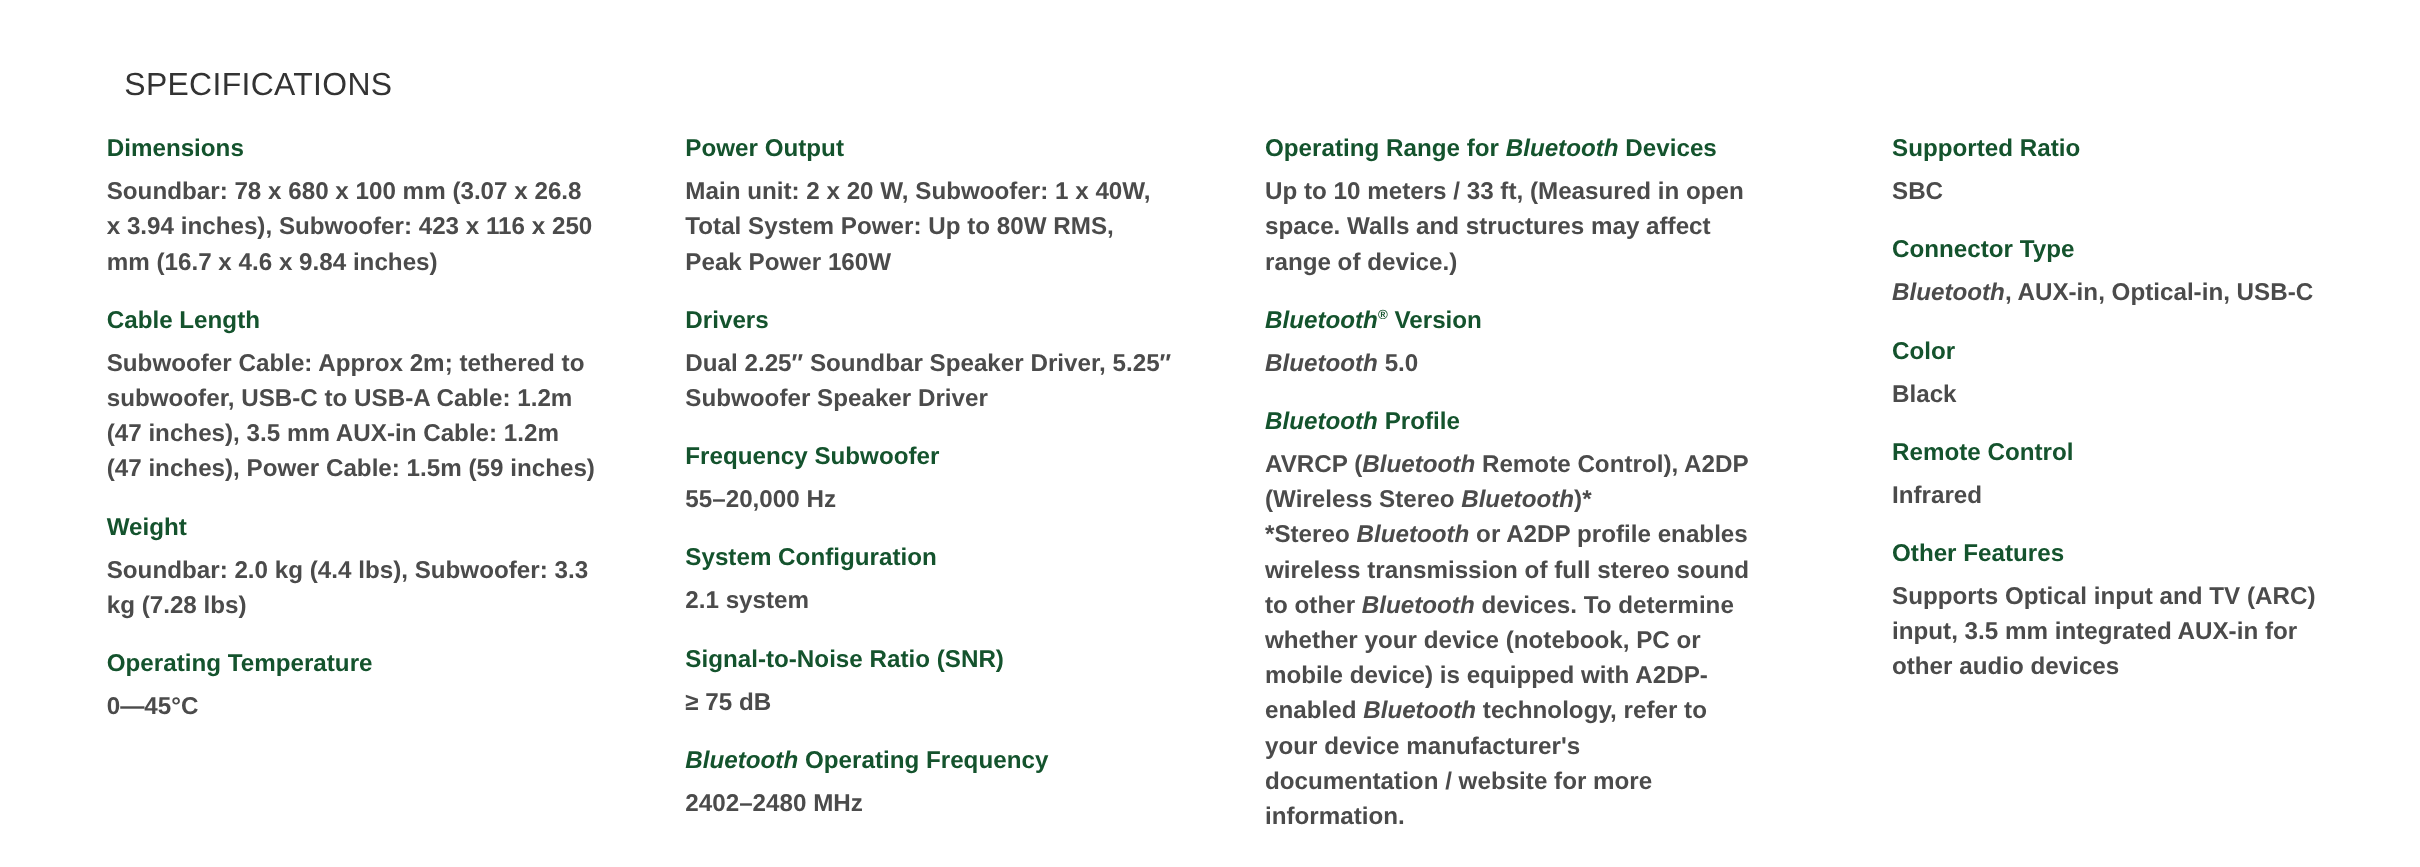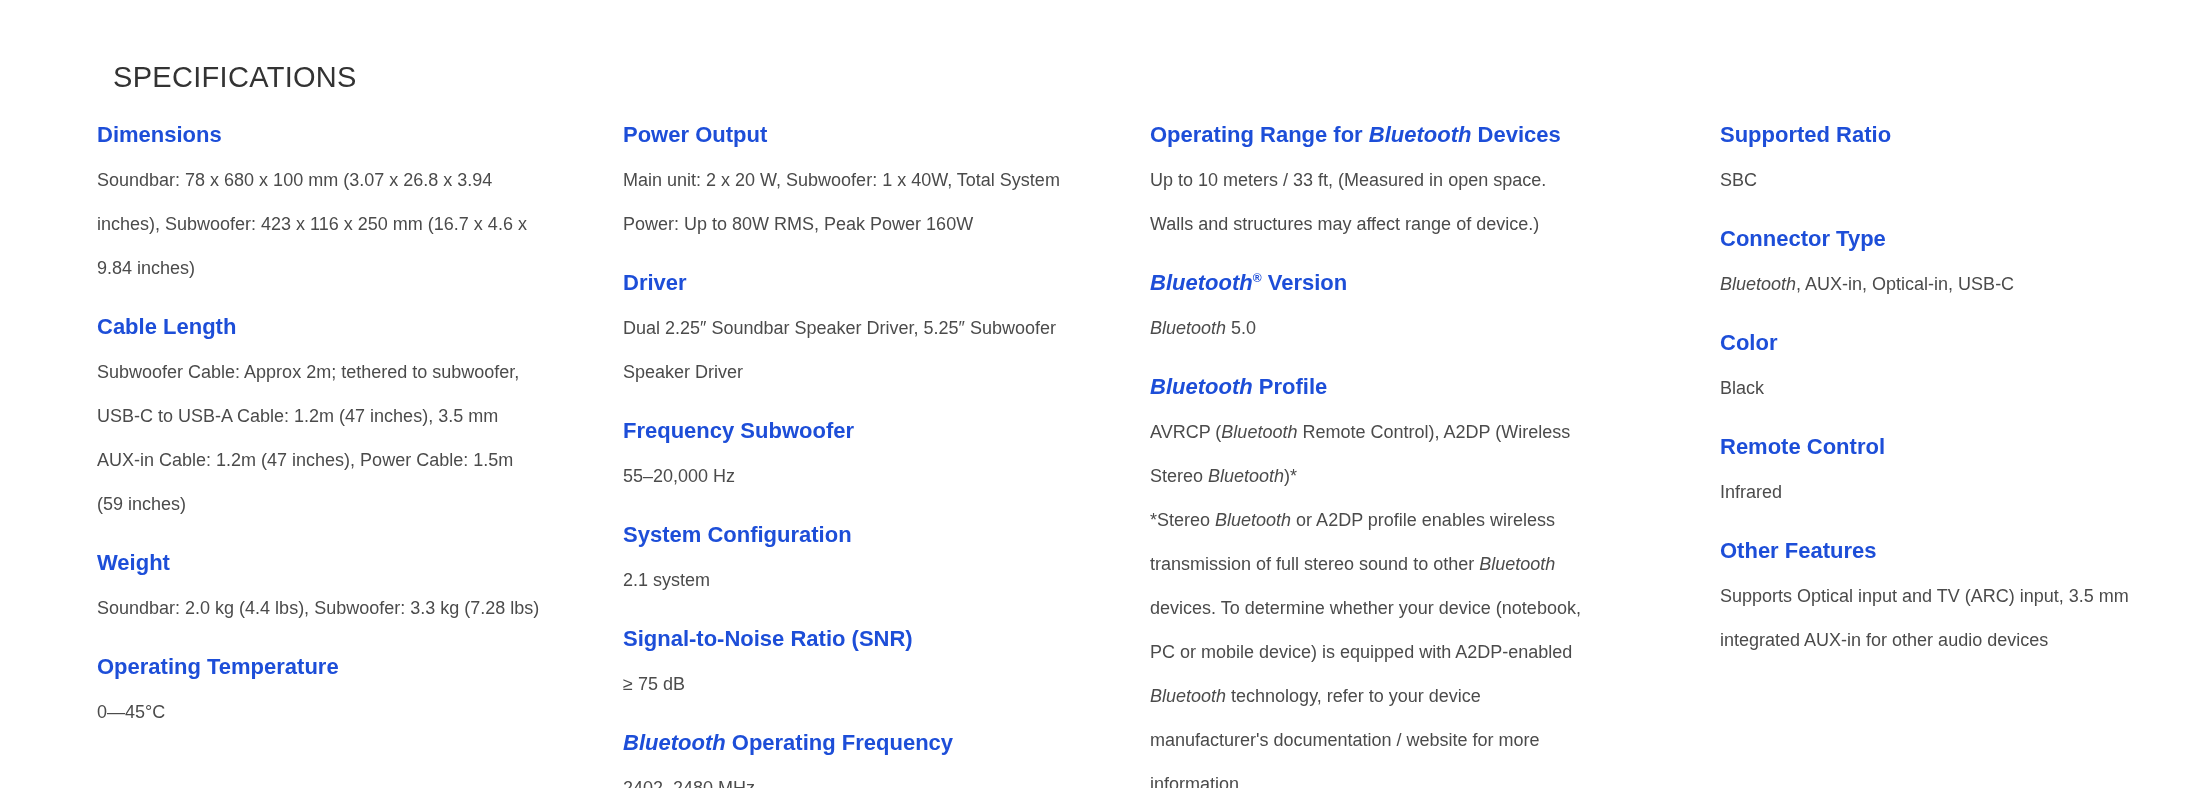--- a/index.html
+++ b/index.html
@@ -17,24 +17,24 @@
     font-size:29px;font-weight:400;color:#333333;
     letter-spacing:.3px;line-height:34px;
   }
   .col{position:absolute;top:121px;}
   .col-1{left:97px;width:445px;}
   .col-2{left:623px;width:445px;}
   .col-3{left:1150px;width:442px;}
   .col-4{left:1720px;width:425px;}
   .spec-label{
     font-size:22px;line-height:28px;font-weight:700;
-    color:#1d4ed8;margin:0 0 9px 0;
+    color:#14532d;margin:0 0 9px 0;
   }
   .spec-value{
-    font-size:18px;line-height:44px;font-weight:400;
+    font-size:22px;line-height:32px;font-weight:700;
     color:#4b4b4b;margin:0 0 23px 0;
     white-space:pre-line;
   }
   .spec-label i,.spec-value i{font-style:italic;}
   sup{font-size:.55em;line-height:0;vertical-align:super;}
 </style>
 </head>
 <body>
 
 <main class="page">
@@ -58,21 +58,21 @@
       <p class="spec-value">0—45°C</p>
     </div>
   </section>
 
   <section class="col col-2">
     <div class="spec-item">
       <h3 class="spec-label">Power Output</h3>
       <p class="spec-value">Main unit: 2 x 20 W, Subwoofer: 1 x 40W, Total System Power: Up to 80W RMS, Peak Power 160W</p>
     </div>
     <div class="spec-item">
-      <h3 class="spec-label">Driver</h3>
+      <h3 class="spec-label">Drivers</h3>
       <p class="spec-value">Dual 2.25″ Soundbar Speaker Driver, 5.25″ Subwoofer Speaker Driver</p>
     </div>
     <div class="spec-item">
       <h3 class="spec-label">Frequency Subwoofer</h3>
       <p class="spec-value">55–20,000 Hz</p>
     </div>
     <div class="spec-item">
       <h3 class="spec-label">System Configuration</h3>
       <p class="spec-value">2.1 system</p>
     </div>

